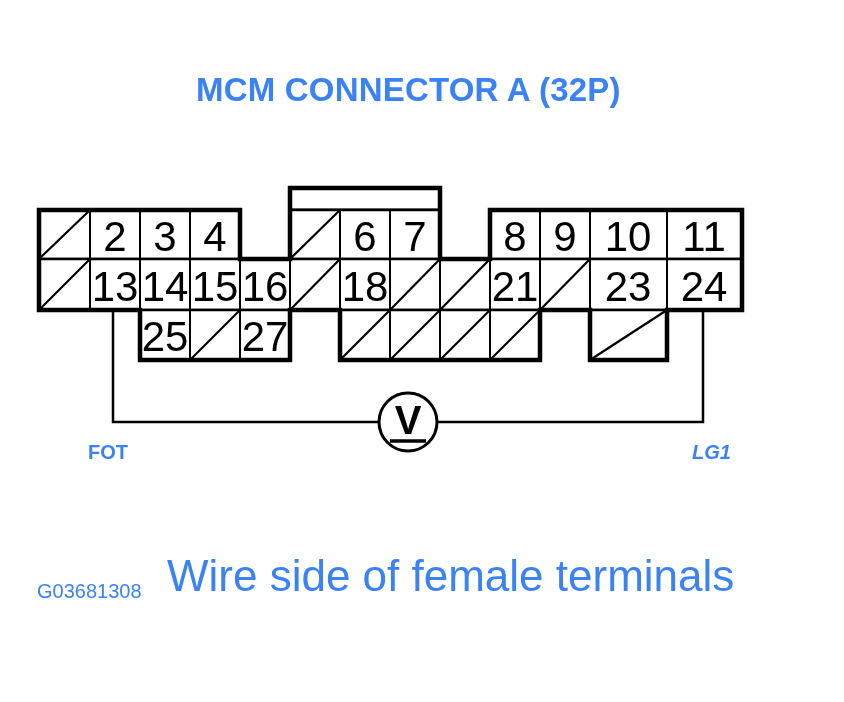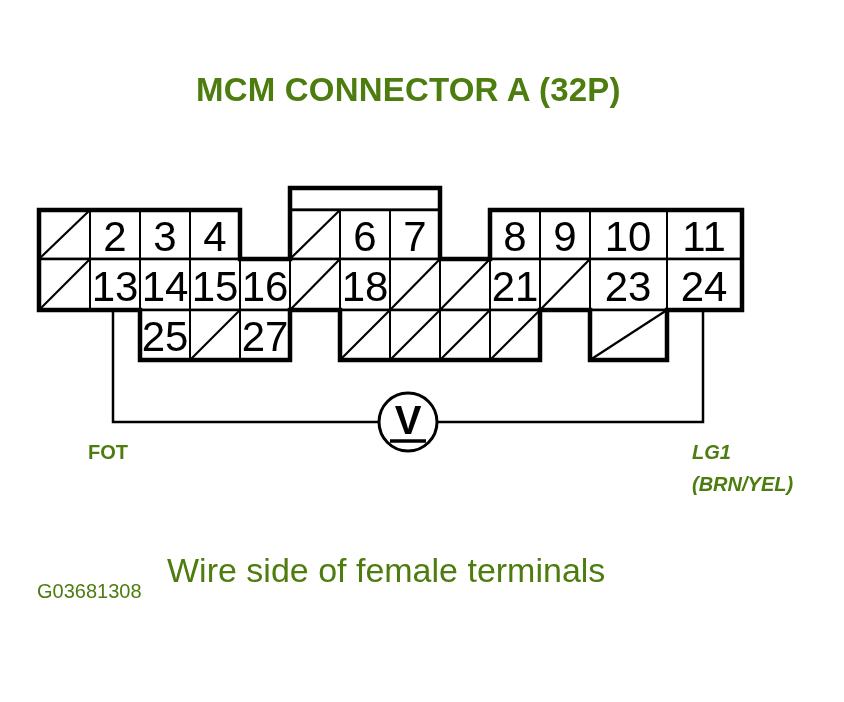--- a/index.html
+++ b/index.html
@@ -2,21 +2,21 @@
 <html><head>
 <meta charset="utf-8">
 <style>
   html, body { margin: 0; padding: 0; background: #ffffff; }
   #page {
     position: relative;
     width: 844px;
     height: 702px;
     background: #ffffff;
     font-family: "Liberation Sans", sans-serif;
-    color: #4d7c0f;
+    color: #3b82f6;
     overflow: hidden;
   }
   .abs { position: absolute; }
   #title {
     left: 196px; top: 71px;
     font-size: 33px;
     font-weight: bold;
     letter-spacing: 0.2px;
     white-space: nowrap;
   }
@@ -24,21 +24,21 @@
     font-size: 20px;
     font-weight: bold;
     line-height: 32px;
     white-space: nowrap;
     margin-left: 46px;
   }
   #terminal-left  { left: 42px;  top: 436px; }
   #terminal-right { left: 646px; top: 436px; font-style: italic; }
   #caption {
     left: 167px; top: 551px;
-    font-size: 34px;
+    font-size: 44px;
     font-weight: normal;
     white-space: nowrap;
   }
   #figure-id {
     left: 37px; top: 580px;
     font-size: 20px;
     white-space: nowrap;
   }
   svg { position: absolute; left: 0; top: 0; }
   .region  { fill: #ffffff; stroke: #000000; stroke-width: 2.5; }
@@ -156,19 +156,18 @@
       <text class="meter-v" x="408" y="420" text-anchor="middle" dominant-baseline="central">V</text>
       <line class="meter-underline" x1="390" y1="441" x2="426" y2="441"></line>
     </g>
   </svg>
 
   <div id="terminal-left" class="abs terminal-label">
     <div>FOT</div>
   </div>
   <div id="terminal-right" class="abs terminal-label">
     <div>LG1</div>
-    <div>(BRN/YEL)</div>
   </div>
 
   <div id="caption" class="abs">Wire side of female terminals</div>
   <div id="figure-id" class="abs">G03681308</div>
 
 </div>
 
 </body></html>

